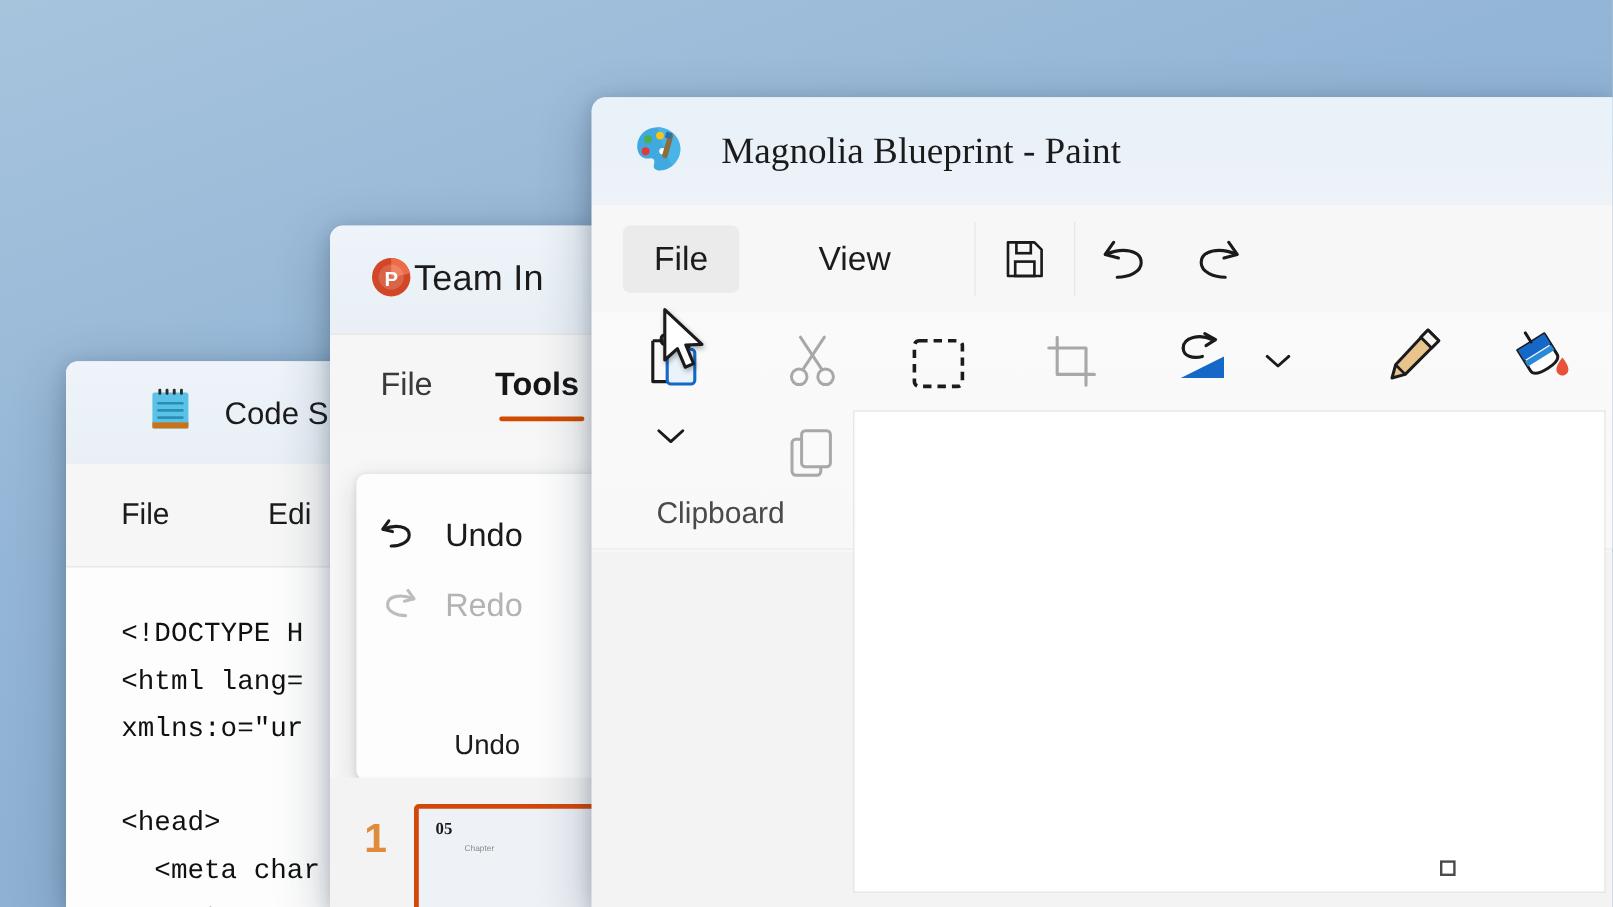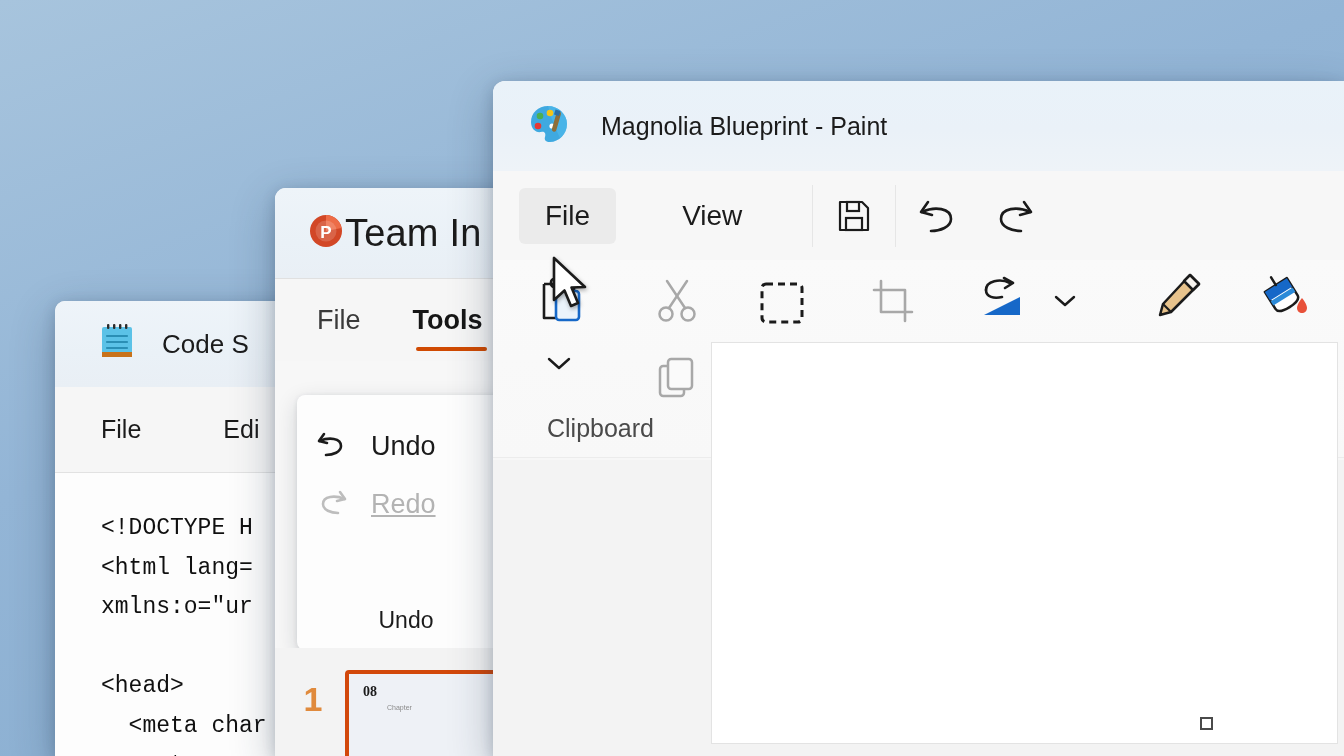--- a/index.html
+++ b/index.html
@@ -34,21 +34,21 @@
     white-space: nowrap;
     overflow: hidden;
   }
 
   
   #notepad {
     left: 55px; top: 301px;
     width: 260px; height: 455px;
     border-radius: 10px 10px 0 0;
   }
-  #notepad .titlebar { height: 86px; padding-left: 45px; }
+  #notepad .titlebar { height: 86px; padding-left: 70px; }
   #notepad .win-title { font-size: 26px; margin-left: 28px; }
   #notepad .menubar {
     height: 85px;
     display: flex; align-items: center;
     padding-left: 46px; gap: 82px;
     background: #f6f6f6;
   }
   #notepad .menu-item { font-size: 25px; color: #1b1b1b; white-space: nowrap; }
   #notepad .np-sep { height: 1px; background: #e2e2e2; }
   #notepad .np-body {
@@ -64,21 +64,21 @@
     white-space: pre;
   }
 
   
   #powerpoint {
     left: 275px; top: 188px;
     width: 290px; height: 568px;
     border-radius: 11px 11px 0 0;
   }
   #powerpoint .titlebar { height: 90px; padding-left: 32px; }
-  #powerpoint .win-title { font-size: 38px; letter-spacing: .2px; text-align: right; }
+  #powerpoint .win-title { font-size: 30px; letter-spacing: .2px; text-align: right; }
   #powerpoint .ppt-sep { height: 1px; background: #e0e0e0; }
   #powerpoint .ribbon-tabs {
     height: 82px;
     display: flex; align-items: center;
     padding-left: 42px; gap: 52px;
     background: #f6f6f6;
     position: relative;
   }
   #powerpoint .tab { font-size: 27px; color: #3a3a3a; position: relative; white-space: nowrap; }
   #powerpoint .tab.active { color: #161616; font-weight: 600; }
@@ -90,21 +90,21 @@
     position: absolute;
     left: 22px; top: 207px;
     width: 218px; height: 255px;
     background: #fdfdfd;
     border-radius: 8px;
     box-shadow: 0 7px 22px rgba(20,30,45,0.16), 0 1px 5px rgba(20,30,45,0.10);
     padding: 22px 0 0 0;
   }
   .ppt-cmd { display: flex; align-items: center; height: 58px; padding-left: 18px; gap: 22px; }
   .ppt-cmd-label { font-size: 27px; color: #1b1b1b; }
-  .ppt-cmd.disabled .ppt-cmd-label { color: #b3b3b3; text-decoration: underline; }
+  .ppt-cmd.disabled .ppt-cmd-label { color: #b3b3b3; }
   .ppt-group-label { position: absolute; bottom: 16px; left: 0; width: 100%; text-align: center; font-size: 23px; color: #1b1b1b; }
   #ppt-slide-strip {
     position: absolute;
     left: 0; bottom: 0;
     width: 100%; height: 108px;
     background: #f3f3f3;
     display: flex; align-items: flex-start; padding-top: 22px;
   }
   #ppt-slide-strip .slide-num {
     width: 48px; text-align: center;
@@ -126,21 +126,21 @@
   
   #paint {
     left: 493px; top: 81px;
     width: 851px; height: 675px;
     border-radius: 12px 0 0 0;
   }
   #paint .titlebar {
     height: 90px; padding-left: 34px;
     background: linear-gradient(180deg, #e9f2f9 0%, #eaf1f8 55%, #eef3f8 100%);
   }
-  #paint .win-title { font-size: 25px; margin-left: 30px; }
+  #paint .win-title { font-size: 31px; margin-left: 30px; font-family: Liberation Serif, serif; }
   #paint .pt-toolbar {
     height: 89px;
     display: flex; align-items: center;
     background: #f7f7f7;
     padding-left: 26px;
   }
   .pt-menu-btn {
     font-size: 28px; color: #1b1b1b;
     padding: 12px 26px; border-radius: 6px;
     white-space: nowrap;
@@ -281,21 +281,21 @@
           </svg>
         </span>
         <span class="ppt-cmd-label">Redo</span>
       </div>
       <div class="ppt-group-label">Undo</div>
     </div>
 
     <div id="ppt-slide-strip">
       <div class="slide-num" style="color: rgb(224, 138, 60);">1</div>
       <div class="slide-thumb">
-        <span class="slide-thumb-title">08</span>
+        <span class="slide-thumb-title">05</span>
         <span class="slide-thumb-sub">Chapter</span>
       </div>
     </div>
   </div>
 
   <div class="window" id="paint">
 
     <div class="titlebar">
       <span class="app-icon">
         <svg width="44" height="44" viewBox="0 0 44 44">

